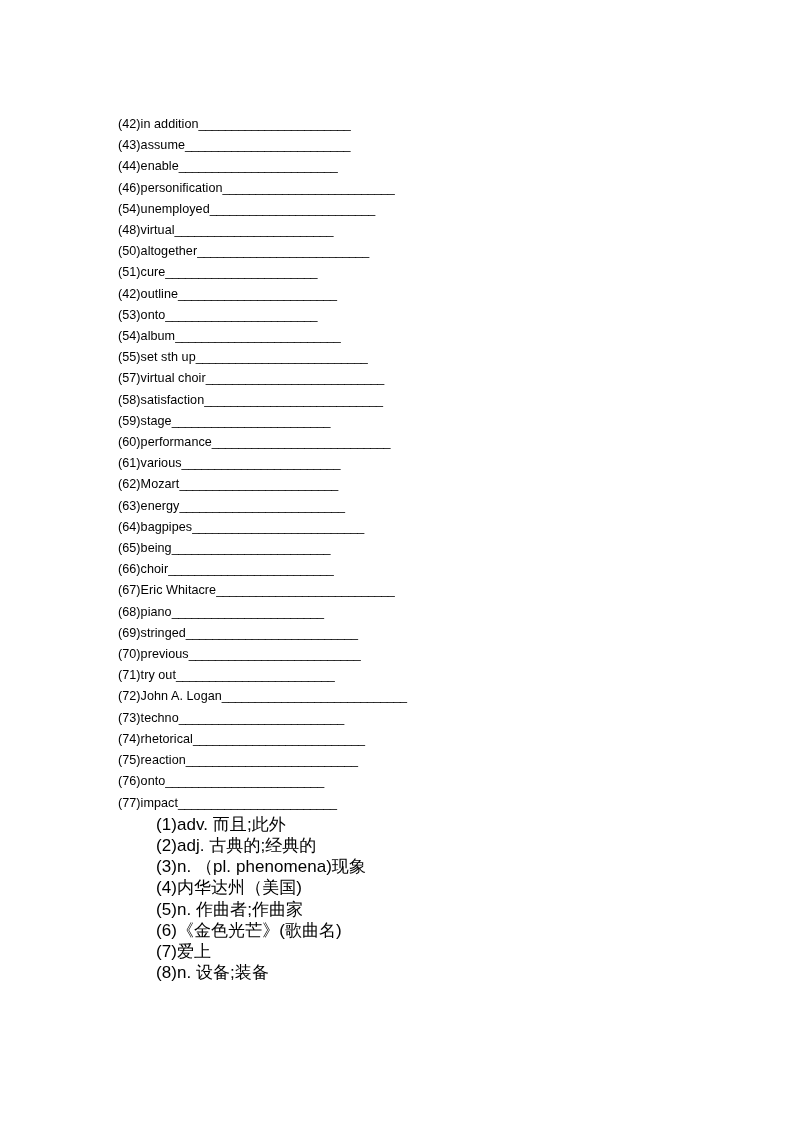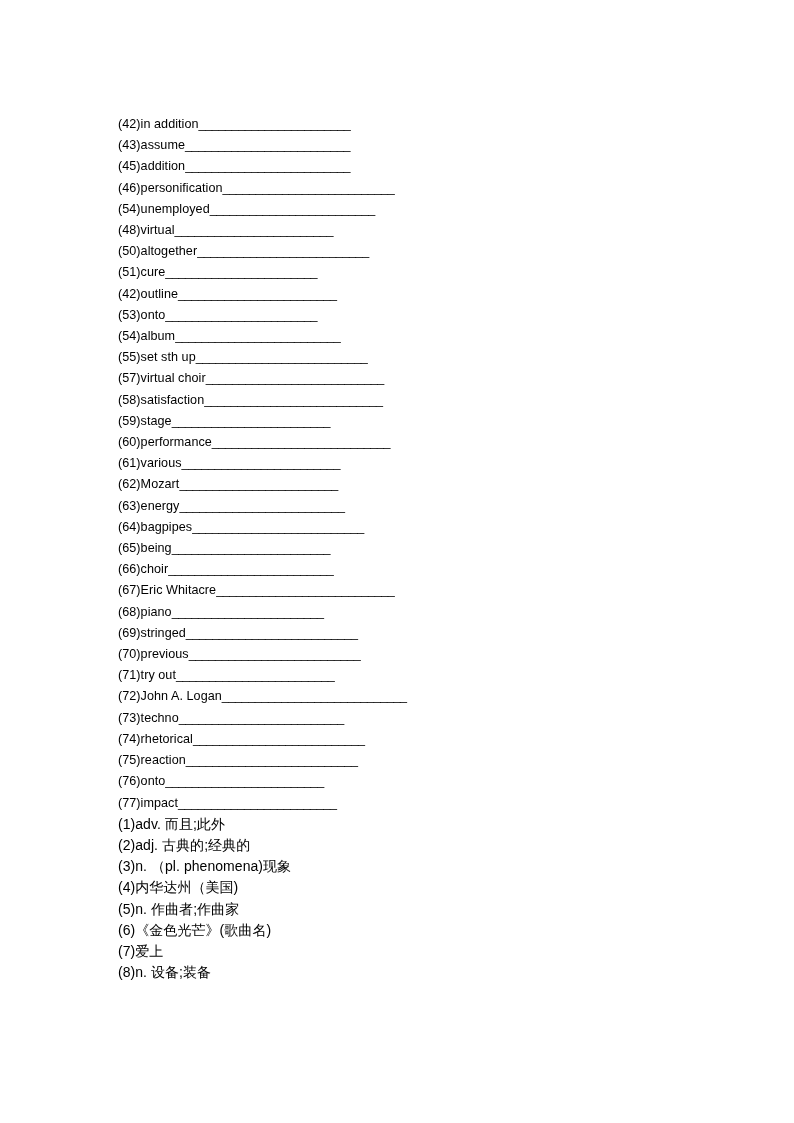--- a/index.html
+++ b/index.html
@@ -42,35 +42,36 @@
   .entry .blank {
     display: inline;
     letter-spacing: -0.4px;
   }
   .gloss-list {
     list-style: none;
     margin: 0;
     padding: 0;
   }
   .gloss {
-    font-size: 14px;
+    font-size: 17px;
     line-height: 21.2px;
     white-space: nowrap;
     letter-spacing: 0.05px;
+    margin-left: 38px;
   }
 </style>
 </head>
 <body>
 
 <div class="page">
 
   <ul class="entry-list">
       <li class="entry"><span class="term">(42)</span><span class="term">in addition</span><span class="blank">_______________________</span></li>
       <li class="entry"><span class="term">(43)</span><span class="term">assume</span><span class="blank">_________________________</span></li>
-      <li class="entry"><span class="term">(45)</span><span class="term">addition</span><span class="blank">_________________________</span></li>
+      <li class="entry"><span class="term">(44)</span><span class="term">enable</span><span class="blank">________________________</span></li>
       <li class="entry"><span class="term">(46)</span><span class="term">personification</span><span class="blank">__________________________</span></li>
       <li class="entry"><span class="term">(54)</span><span class="term">unemployed</span><span class="blank">_________________________</span></li>
       <li class="entry"><span class="term">(48)</span><span class="term">virtual</span><span class="blank">________________________</span></li>
       <li class="entry"><span class="term">(50)</span><span class="term">altogether</span><span class="blank">__________________________</span></li>
       <li class="entry"><span class="term">(51)</span><span class="term">cure</span><span class="blank">_______________________</span></li>
       <li class="entry"><span class="term">(42)</span><span class="term">outline</span><span class="blank">________________________</span></li>
       <li class="entry"><span class="term">(53)</span><span class="term">onto</span><span class="blank">_______________________</span></li>
       <li class="entry"><span class="term">(54)</span><span class="term">album</span><span class="blank">_________________________</span></li>
       <li class="entry"><span class="term">(55)</span><span class="term">set sth up</span><span class="blank">__________________________</span></li>
       <li class="entry"><span class="term">(57)</span><span class="term">virtual choir</span><span class="blank">___________________________</span></li>

